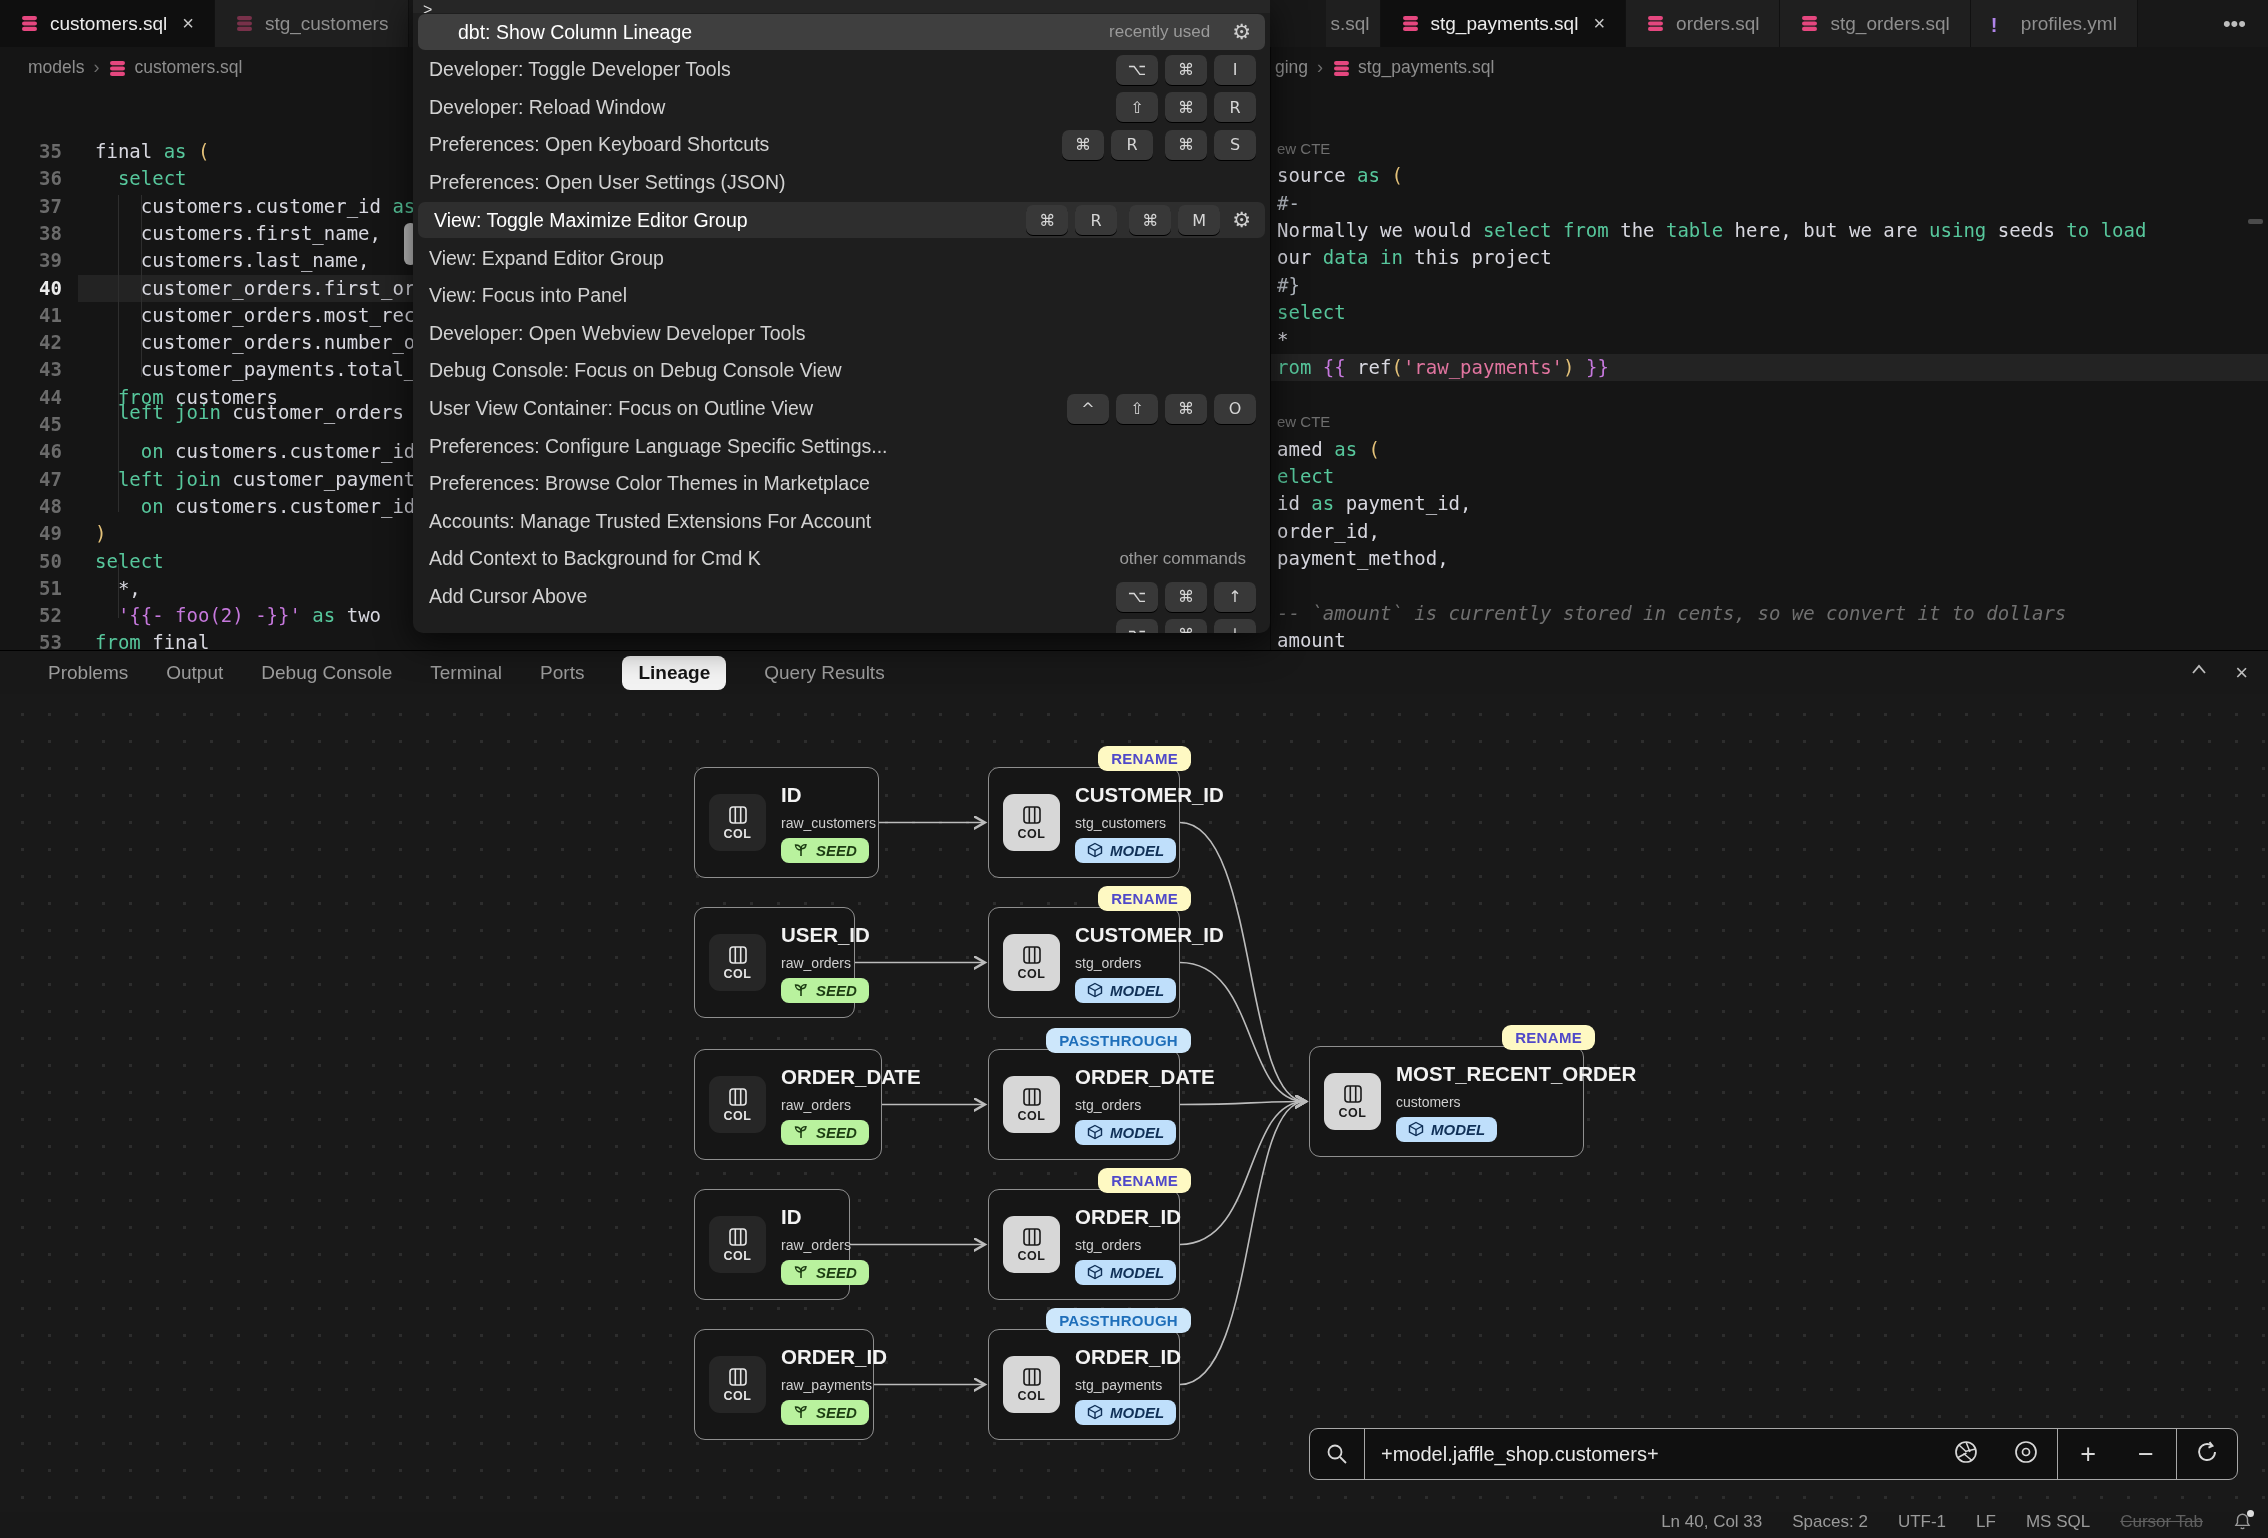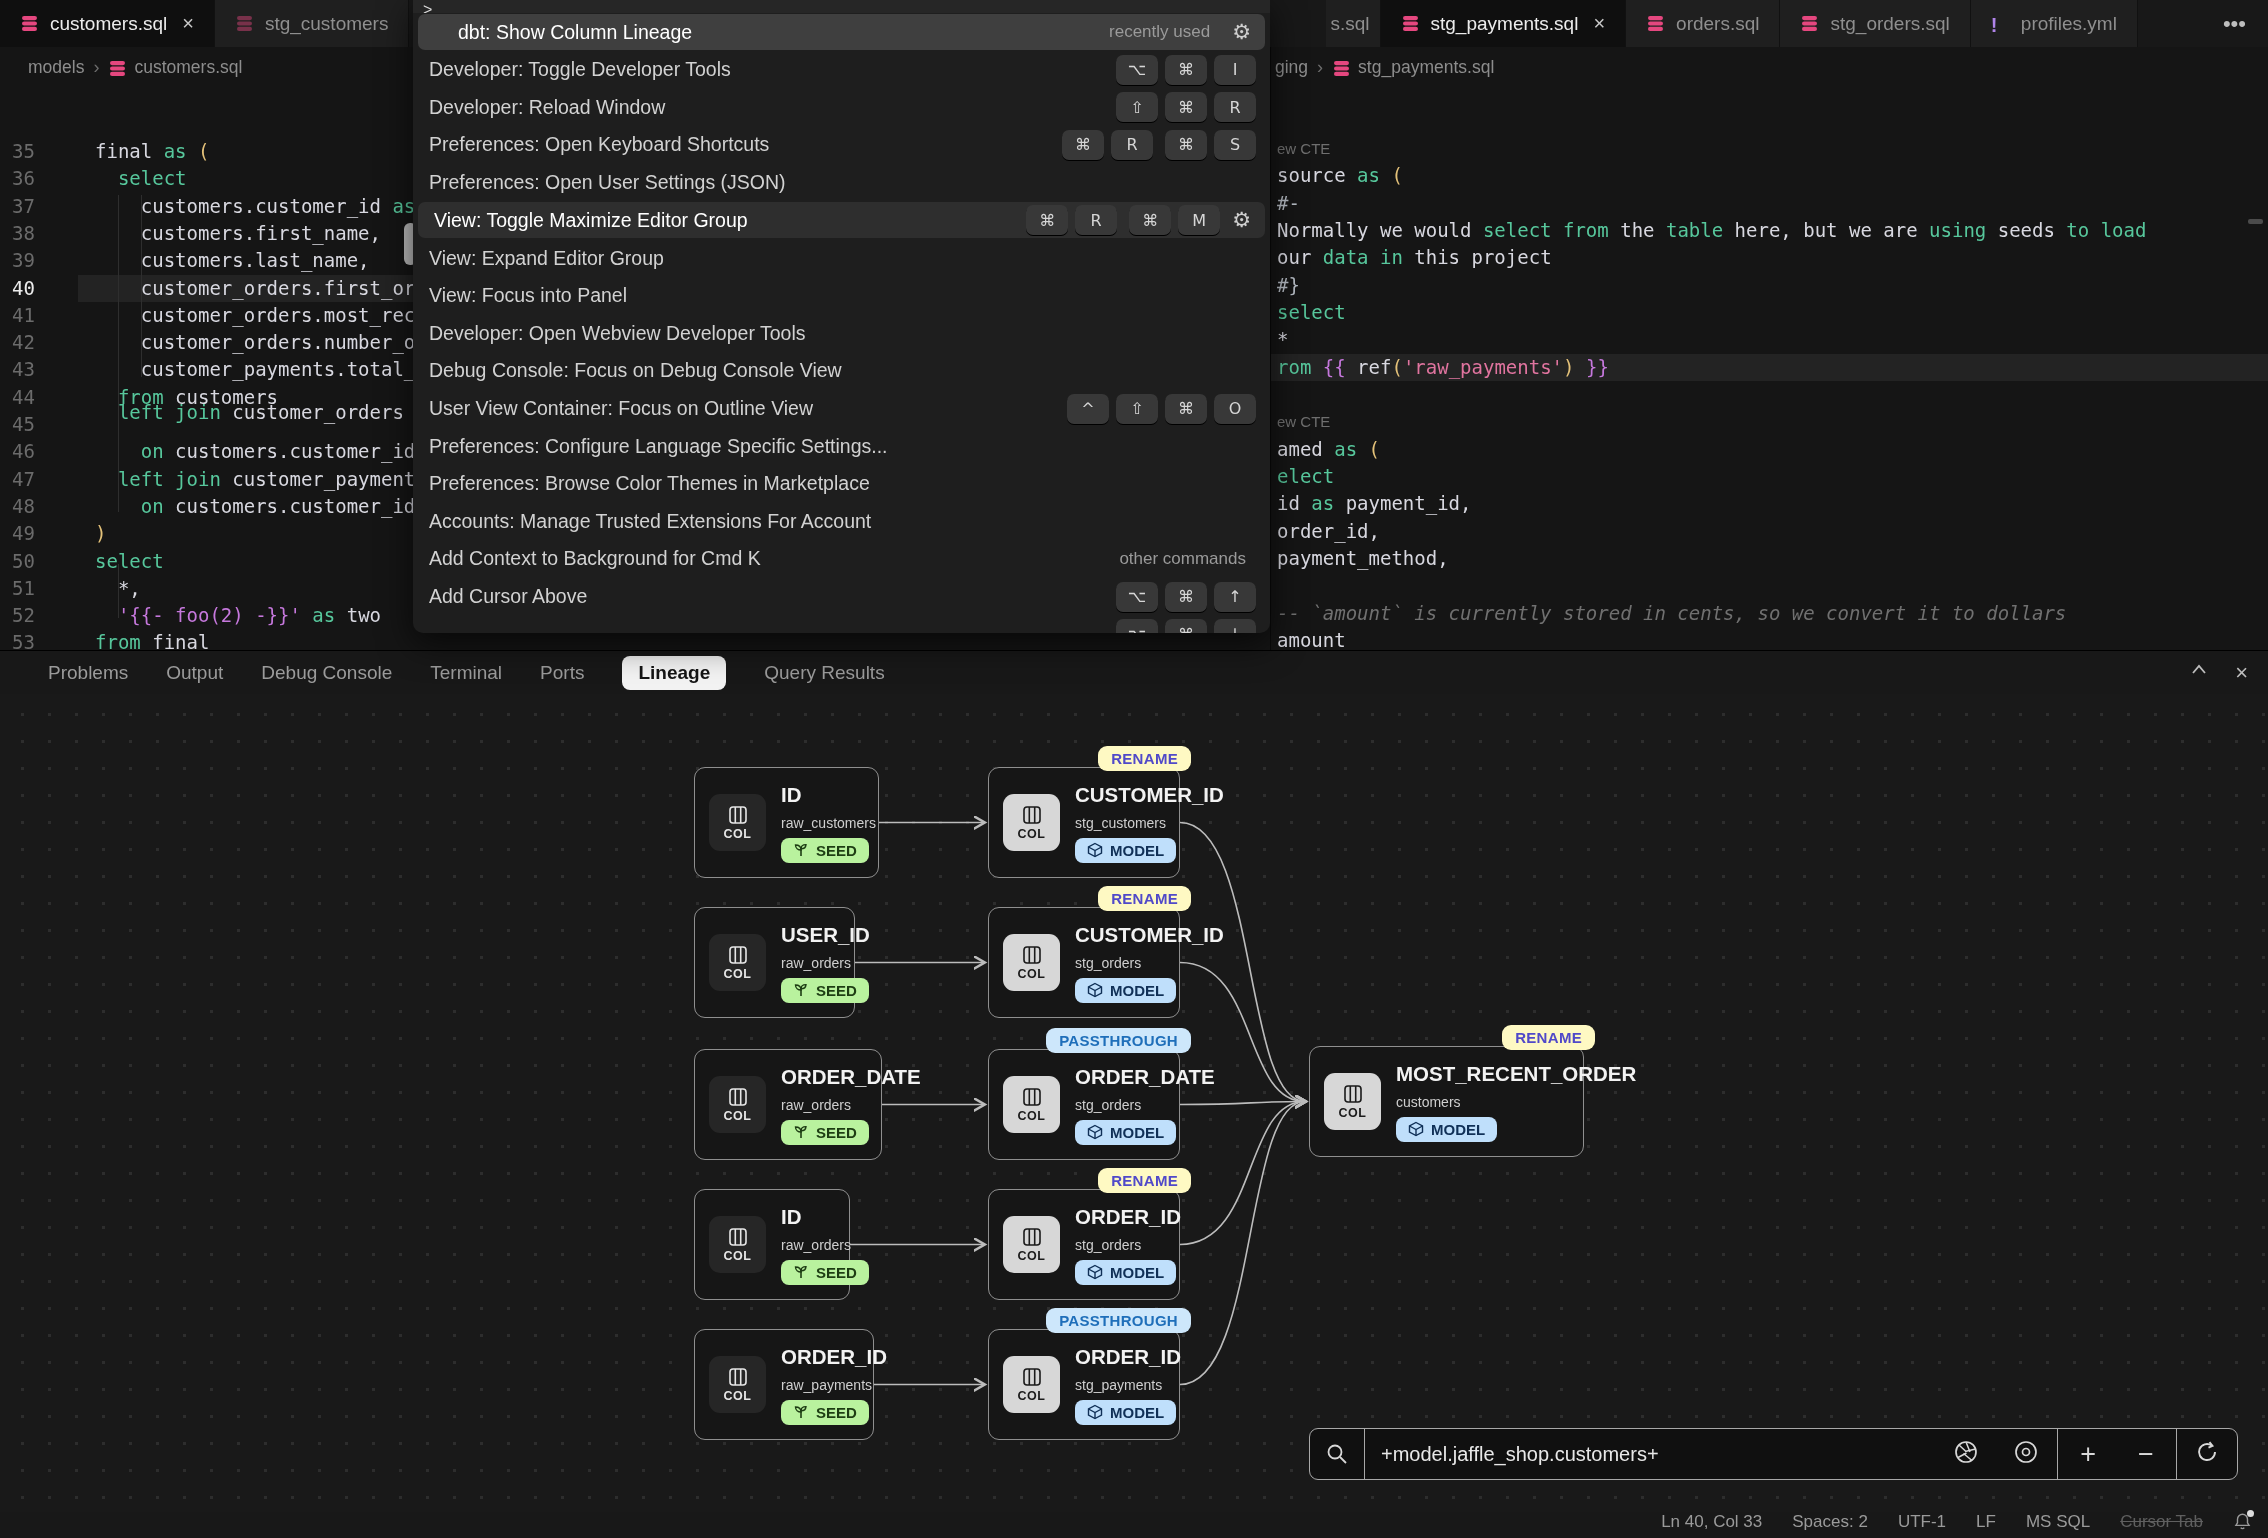--- a/index.html
+++ b/index.html
@@ -17,21 +17,21 @@
   .tabtail{display:flex;align-items:center;color:#8f8f8f;font-size:19px;background:#1f1f1f;padding:0 10px 0 4px;border-right:1px solid #111;}
   .tab-overflow{display:flex;align-items:center;color:#bdbdbd;font-size:22px;padding:0 22px;margin-left:auto;}
   
   .crumbs{position:absolute;top:53px;height:28px;display:flex;align-items:center;gap:9px;color:#8d8d8d;font-size:17.5px;}
   .crumbs .sep{color:#6d6d6d;font-size:18px;}
   .crumbs .dbicon{width:17px;height:17px;}
   
   #editor-left{position:absolute;left:0;top:47px;width:1270px;height:603px;background:#151515;}
   #editor-right{position:absolute;left:1270px;top:47px;width:998px;height:603px;background:#151515;border-left:1px solid #0a0a0a;}
   .codeline{position:absolute;white-space:pre;font-family:"DejaVu Sans Mono",monospace;font-size:19px;line-height:27px;color:#d8d8e0;}
-  .lnum{position:absolute;width:50px;text-align:left;font-family:"DejaVu Sans Mono",monospace;font-size:19px;color:#6b6b6b;line-height:27px;}
+  .lnum{position:absolute;width:50px;text-align:right;font-family:"DejaVu Sans Mono",monospace;font-size:19px;color:#6b6b6b;line-height:27px;font-weight:bold;}
   .lnum.cur{color:#ececec;}
   .curline{position:absolute;background:#232323;}
   .guide{position:absolute;width:1px;background:#2e2e2e;}
   .tk-kw{color:#57c79c}.tk-id{color:#d8d8e0}.tk-paren{color:#e3c179}.tk-str{color:#c678dd}
   .tk-str2{color:#e0749f}.tk-num{color:#d19a66}.tk-cmt{color:#707070;font-style:italic}
   .tk-cmt2{color:#b6bcc4}.tk-jinja{color:#c678dd}
   .lensline{position:absolute;font-family:"Liberation Sans",sans-serif;font-size:15px;color:#6f6f6f;}
   .ovr-dash{position:absolute;left:2248px;top:219px;width:15px;height:5px;background:#4b4b4b;border-radius:2px;}
   .peek-pill{position:absolute;left:404px;top:223px;width:13px;height:42px;background:#bdbdbd;border-radius:6px;z-index:40;}
   
@@ -59,21 +59,21 @@
           background-image:radial-gradient(circle,#2d2d2d 1.6px,transparent 2px);background-size:27px 27px;background-position:9px 7px;}
   #edges{position:absolute;left:0;top:0;width:2268px;height:844px;}
   .node{position:absolute;height:111px;background:#161616;border:1.5px solid #8f8f8f;border-radius:11px;
         display:flex;align-items:center;gap:15px;padding:0 14px;box-sizing:border-box;cursor:pointer;}
   .colbadge{width:57px;height:57px;border-radius:11px;display:flex;flex-direction:column;align-items:center;justify-content:center;gap:2px;flex:0 0 auto;}
   .colbadge.dark{background:#262626;color:#e6e6e6;}
   .colbadge.light{background:#d7d7d7;color:#1b1b1b;}
   .colbadge .coltxt{font-size:12.5px;font-weight:700;letter-spacing:.5px;}
   .ntitle{font-size:20.5px;font-weight:700;color:#f2f2f2;line-height:24px;}
   .nsub{font-size:14px;color:#cfcfcf;margin-top:8px;}
-  .npill{display:inline-flex;align-items:center;gap:7px;margin-top:7px;border-radius:8px;padding:4px 12px;font-size:15px;font-weight:700;}
+  .npill{display:inline-flex;align-items:center;gap:7px;margin-top:7px;border-radius:8px;padding:4px 12px;font-size:15px;font-weight:700;font-style:italic;}
   .npill.seed{background:#b9f29e;color:#1d3d13;}
   .npill.model{background:#bfdffb;color:#103057;}
   .ntag{position:absolute;top:-22px;right:-12px;border-radius:9px;padding:4px 13px;font-size:15px;font-weight:700;letter-spacing:.3px;}
   .ntag.rename{background:#fef9c3;color:#5049c9;}
   .ntag.passthrough{background:#cde7fb;color:#1f6fba;}
   
   #searchbar{position:absolute;left:1309px;top:1428px;width:929px;height:52px;border:1.5px solid #a8a8a8;border-radius:9px;
              background:#101010;display:flex;align-items:stretch;box-sizing:border-box;overflow:hidden;}
   .scell{display:flex;align-items:center;justify-content:center;border-right:1.5px solid #a8a8a8;color:#d8d8d8;}
   .scell:last-child{border-right:none;}

